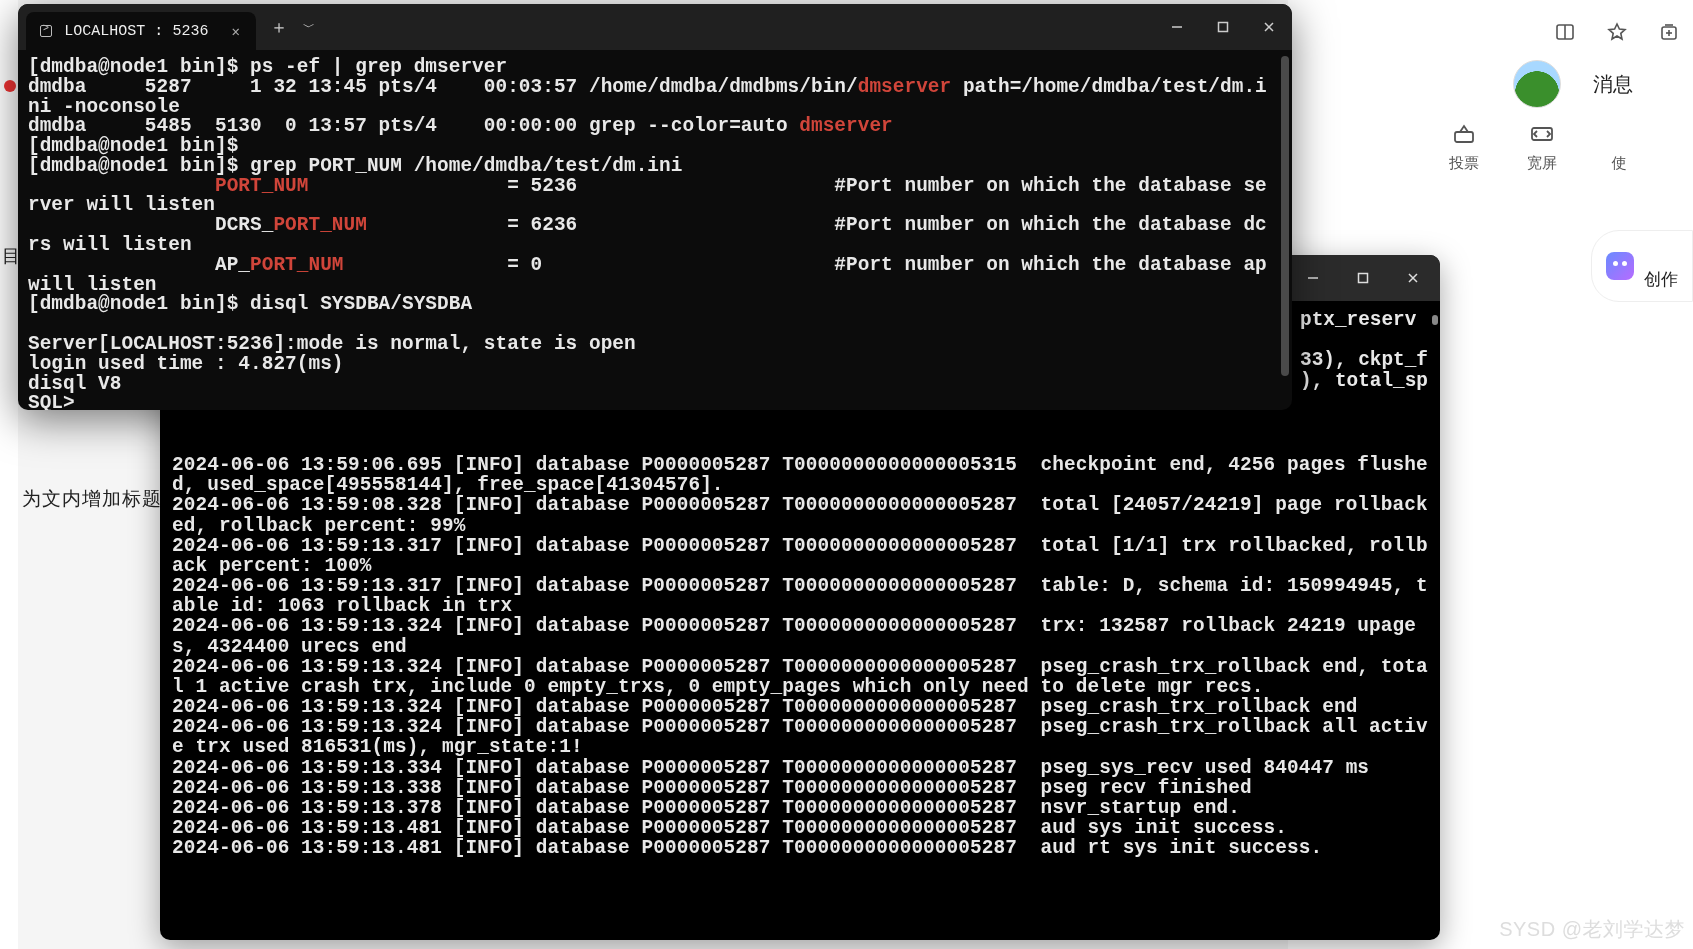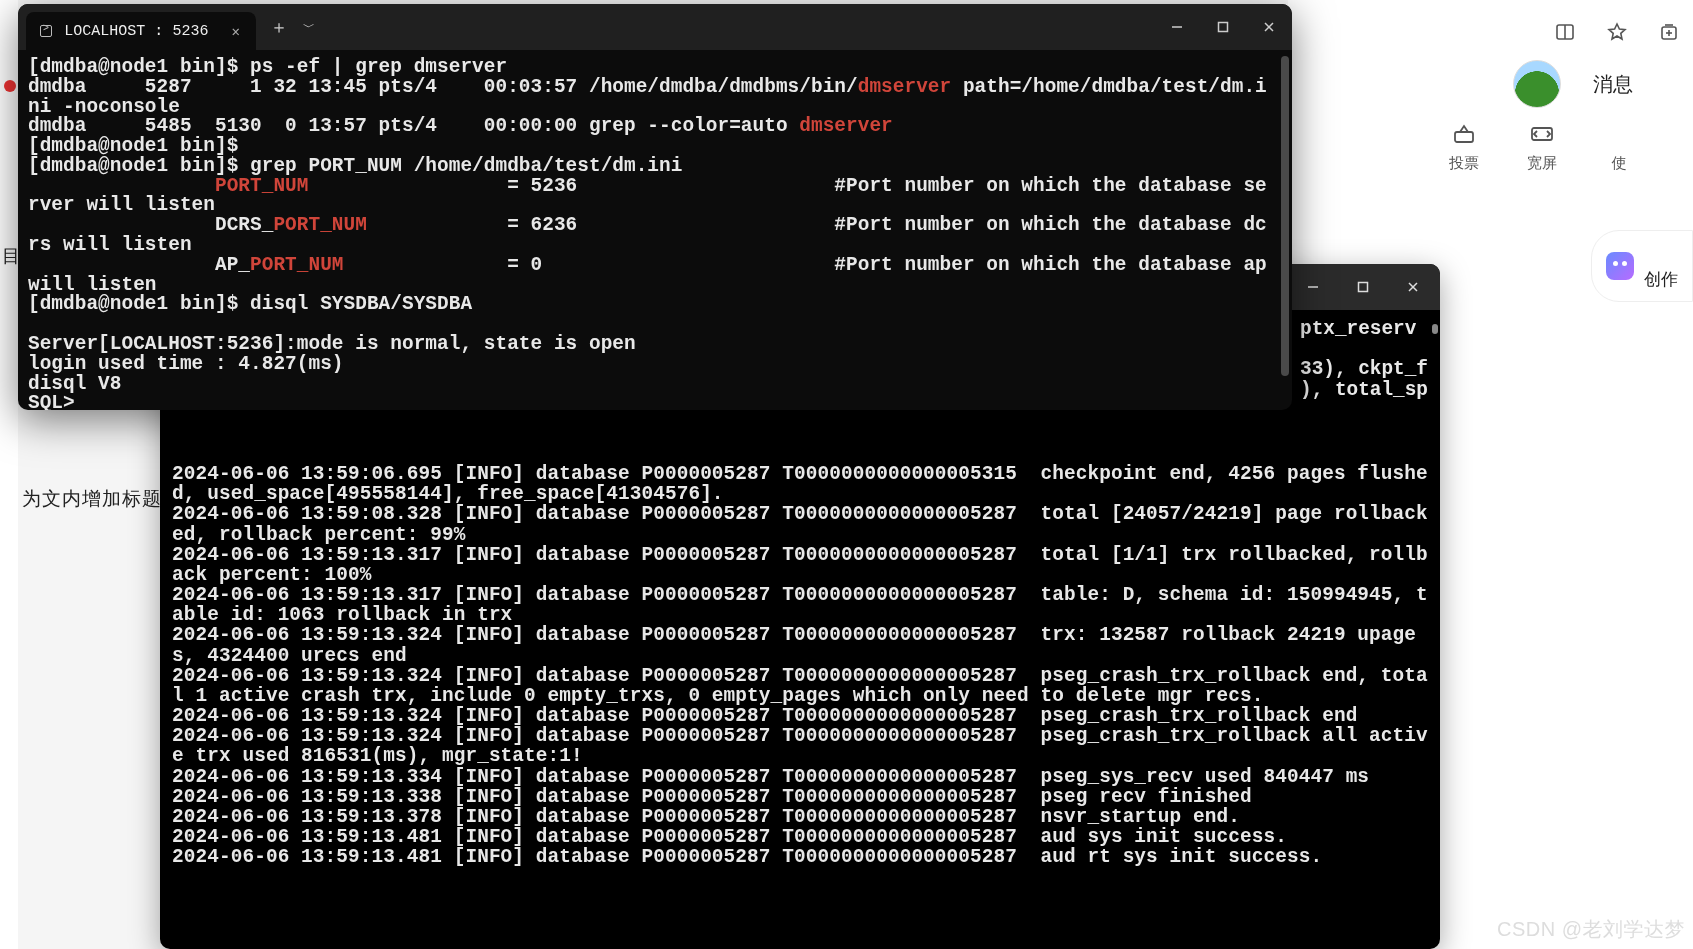--- a/index.html
+++ b/index.html
@@ -48,21 +48,21 @@
 
   .left-gutter {
     position:absolute; left:0; top:0; width:18px; height:100%; background:#fff;
   }
   .left-gutter .red { position:absolute; top:80px; left:4px; width:12px;height:12px; border-radius:50%; background:#e33; }
   .left-txt1 { position:absolute; top:244px; left:2px; font-size:18px; color:#222; }
   .left-txt2 { position:absolute; top:486px; left:22px; font-size:19px; color:#222; letter-spacing:1px; }
 
   
   .term2 {
-    position: absolute; left: 160px; top: 264px; width: 1280px; height: 685px;
+    position: absolute; left: 160px; top: 255px; width: 1280px; height: 685px;
     background: #000; border-radius: 10px; color:#e8e8e8;
     font-family: Consolas, "Courier New", monospace;
     box-shadow: 0 8px 30px rgba(0,0,0,.35);
     overflow:hidden;
   }
   .term2-title {
     position:absolute; top:0; left:0; right:0; height:46px;
     background: #2b2b2b; display:flex; align-items:center; justify-content:flex-end; gap:4px;
     padding: 0 4px;
   }
@@ -265,13 +265,13 @@
 <span></span>
 <span>Server[LOCALHOST:5236]:mode is normal, state is open</span>
 <span>login used time : 4.827(ms)</span>
 <span>disql V8</span>
 <span>SQL&gt; </span></div>
   <div class="term1-scroll">
       <div class="thumb"></div>
     </div>
 </div>
 
-<div class="watermark">CSDN @老刘学达梦</div>
+<div class="watermark">SYSD @老刘学达梦</div>
 
 </body></html>

